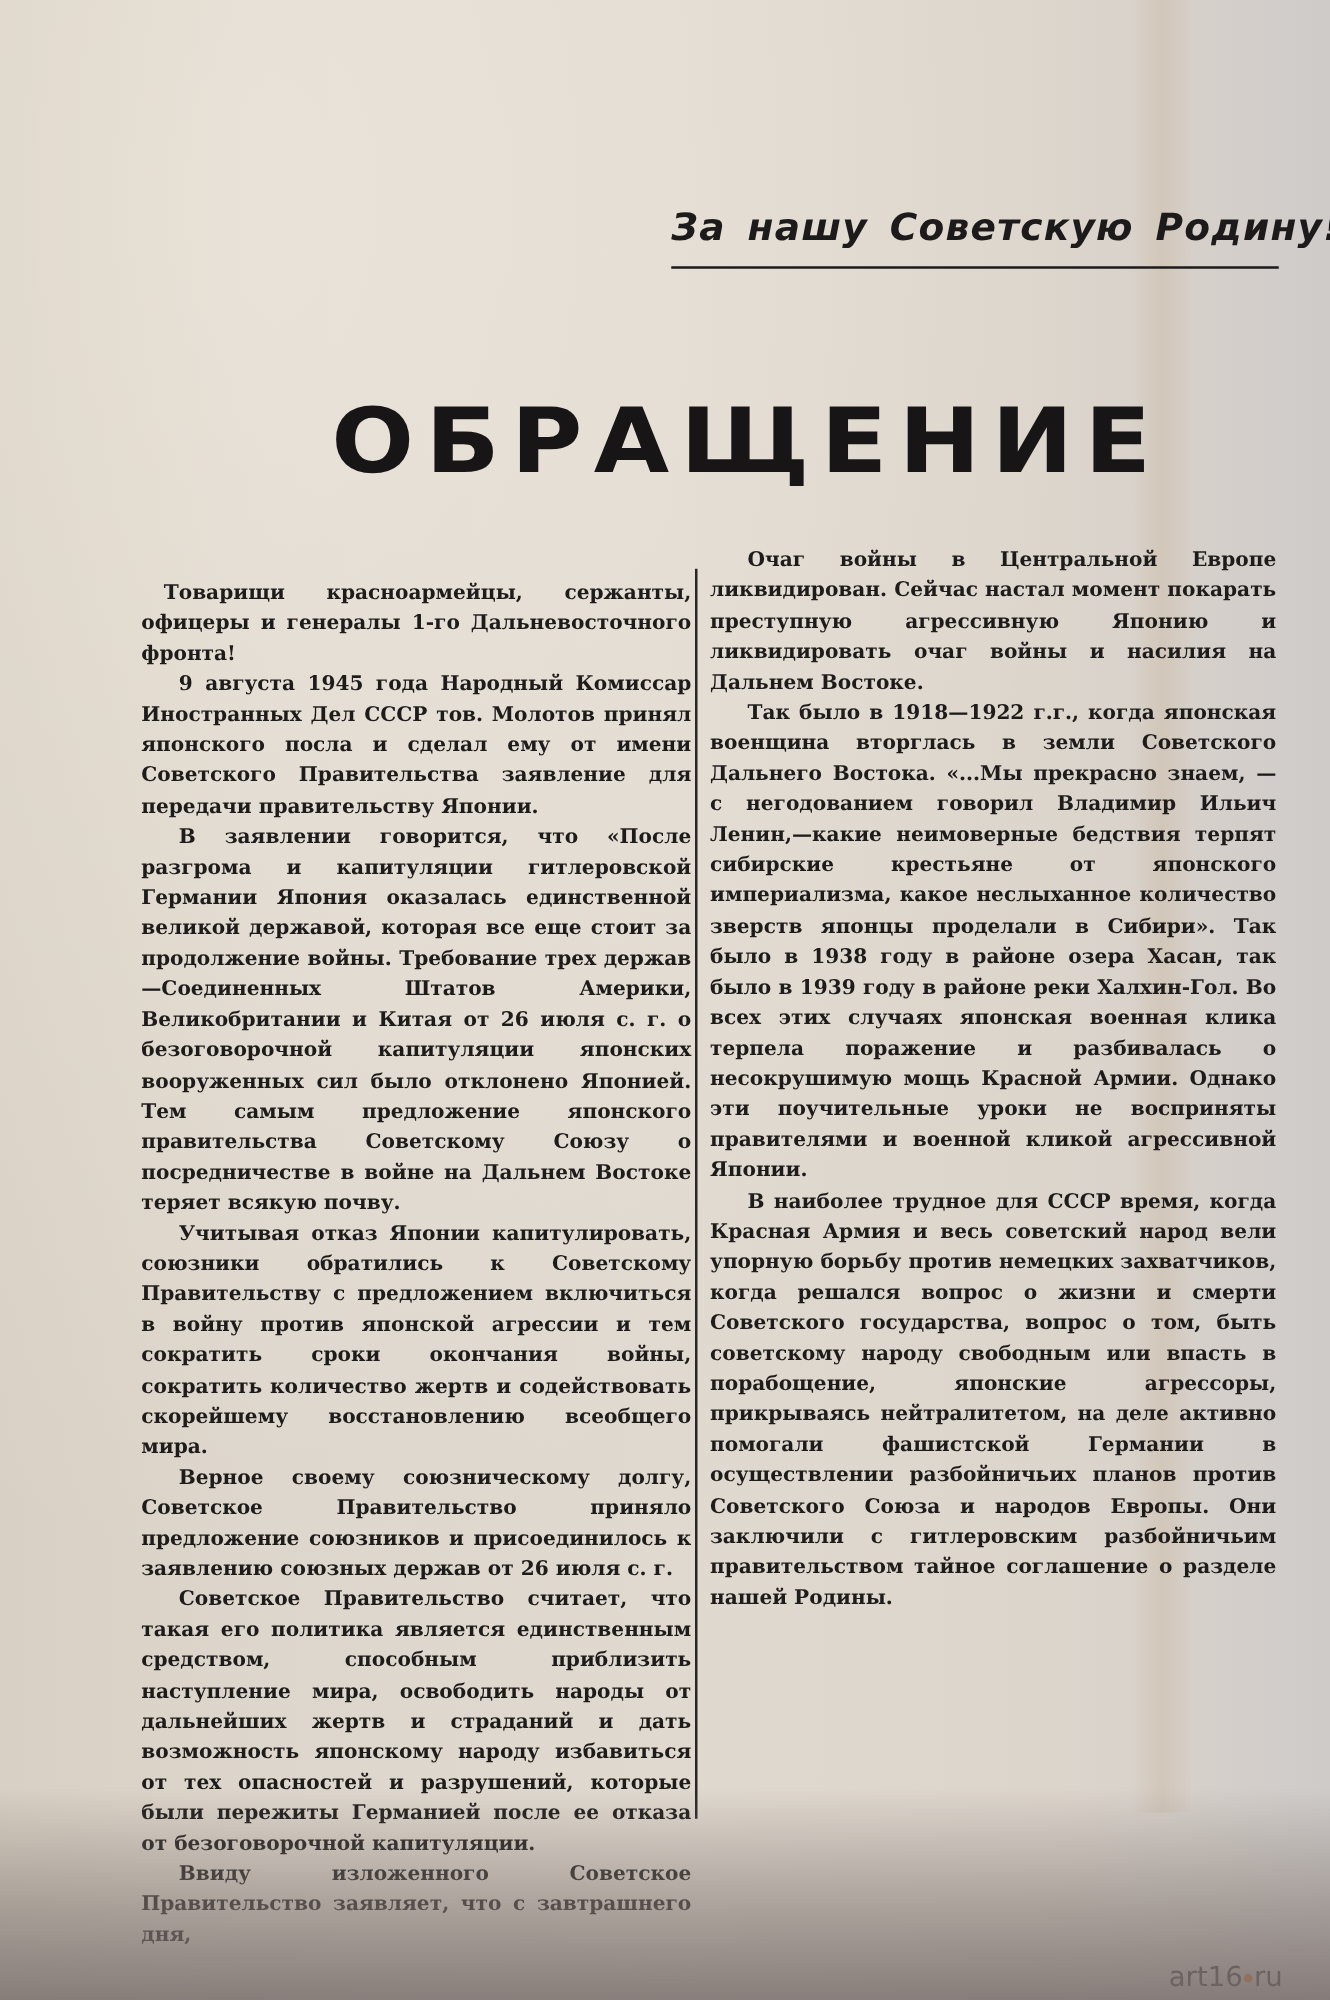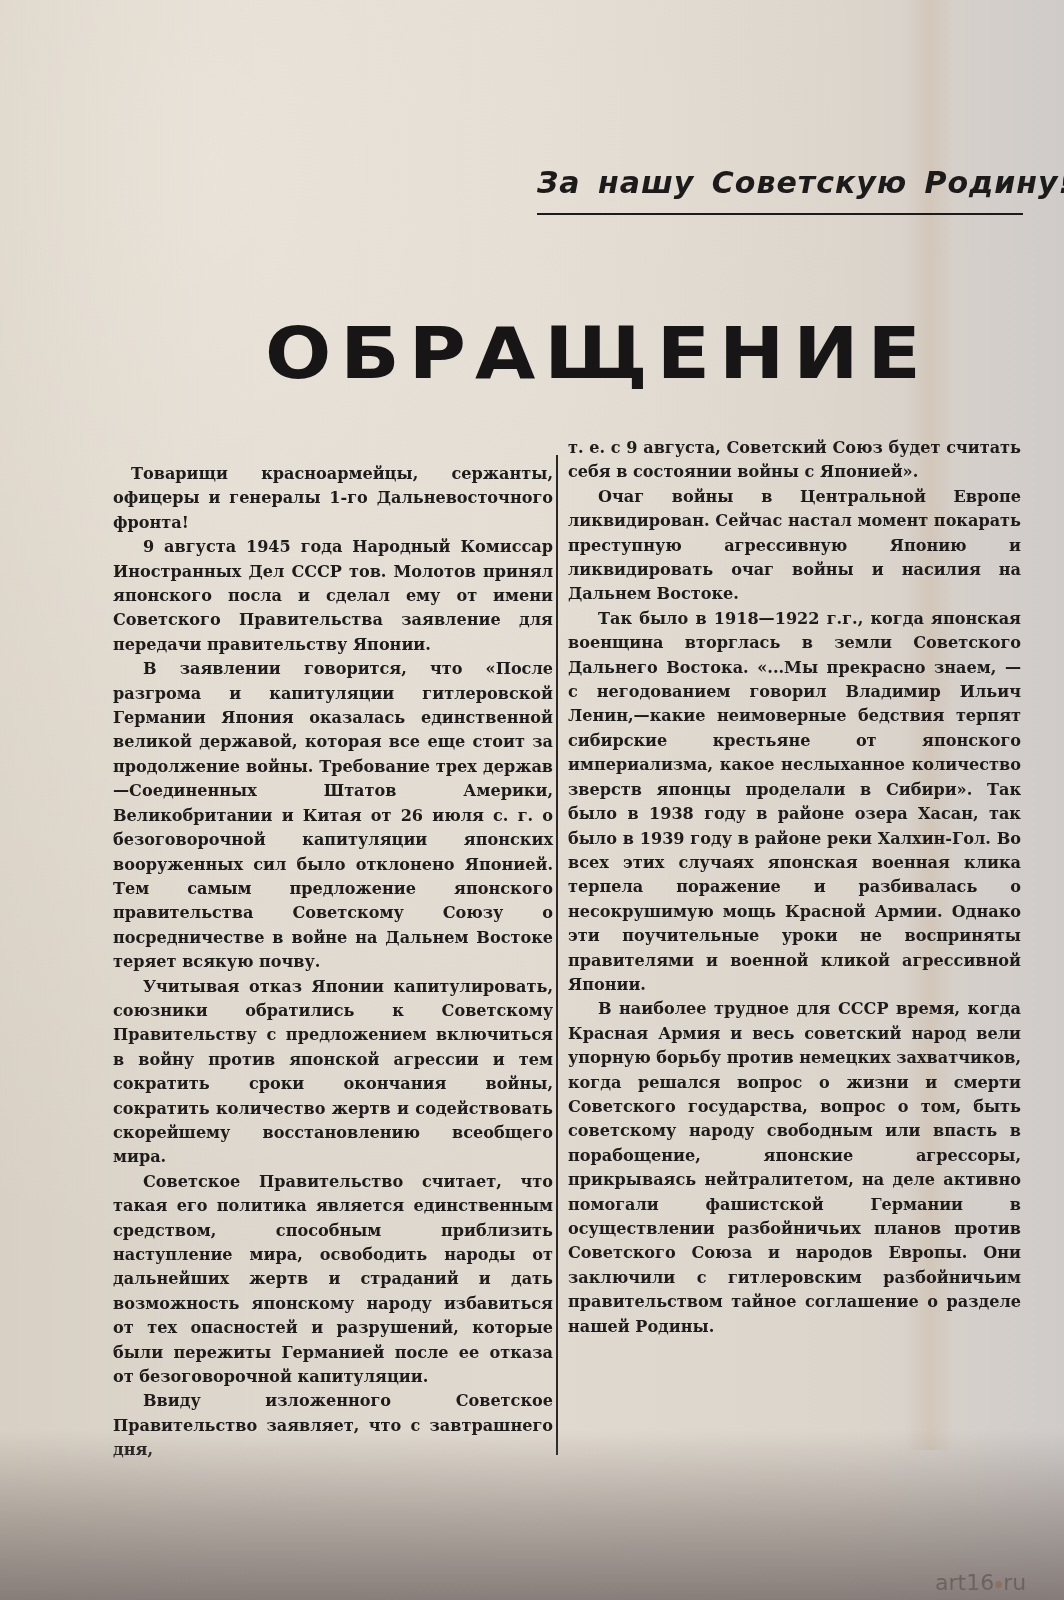--- a/index.html
+++ b/index.html
@@ -125,28 +125,28 @@
   <div class="slogan">За нашу Советскую Родину!</div>
   <div class="slogan-rule"></div>
 
   <div class="title">ОБРАЩЕНИЕ</div>
 
   <div class="col col-left">
     <p class="first">Товарищи красноармейцы, сержанты, офицеры и генералы 1-го Дальневосточного фронта!</p>
     <p>9 августа 1945 года Народный Комиссар Иностранных Дел СССР тов. Молотов принял японского посла и сделал ему от имени Советского Правительства заявление для передачи правительству Японии.</p>
     <p>В заявлении говорится, что «После разгрома и капитуляции гитлеровской Германии Япония оказалась единственной великой державой, которая все еще стоит за продолжение войны. Требование трех держав—Соединенных Штатов Америки, Великобритании и Китая от 26 июля с. г. о безоговорочной капитуляции японских вооруженных сил было отклонено Японией. Тем самым предложение японского правительства Советскому Союзу о посредничестве в войне на Дальнем Востоке теряет всякую почву.</p>
     <p>Учитывая отказ Японии капитулировать, союзники обратились к Советскому Правительству с предложением включиться в войну против японской агрессии и тем сократить сроки окончания войны, сократить количество жертв и содействовать скорейшему восстановлению всеобщего мира.</p>
+    <p>Верное своему союзническому долгу, Советское Правительство приняло предложение союзников и присоединилось к заявлению союзных держав от 26 июля с. г.</p>
     <p>Советское Правительство считает, что такая его политика является единственным средством, способным приблизить наступление мира, освободить народы от дальнейших жертв и страданий и дать возможность японскому народу избавиться от тех опасностей и разрушений, которые были пережиты Германией после ее отказа от безоговорочной капитуляции.</p>
     <p>Ввиду изложенного Советское Правительство заявляет, что с завтрашнего дня,</p>
   </div>
 
   <div class="divider"></div>
 
   <div class="col col-right">
-    <p class="no-indent">т. е. с 9 августа, Советский Союз будет считать себя в состоянии войны с Японией».</p>
     <p>Очаг войны в Центральной Европе ликвидирован. Сейчас настал момент покарать преступную агрессивную Японию и ликвидировать очаг войны и насилия на Дальнем Востоке.</p>
     <p>Так было в 1918—1922 г.г., когда японская военщина вторглась в земли Советского Дальнего Востока. «...Мы прекрасно знаем, — с негодованием говорил Владимир Ильич Ленин,—какие неимоверные бедствия терпят сибирские крестьяне от японского империализма, какое неслыханное количество зверств японцы проделали в Сибири». Так было в 1938 году в районе озера Хасан, так было в 1939 году в районе реки Халхин-Гол. Во всех этих случаях японская военная клика терпела поражение и разбивалась о несокрушимую мощь Красной Армии. Однако эти поучительные уроки не восприняты правителями и военной кликой агрессивной Японии.</p>
     <p>В наиболее трудное для СССР время, когда Красная Армия и весь советский народ вели упорную борьбу против немецких захватчиков, когда решался вопрос о жизни и смерти Советского государства, вопрос о том, быть советскому народу свободным или впасть в порабощение, японские агрессоры, прикрываясь нейтралитетом, на деле активно помогали фашистской Германии в осуществлении разбойничьих планов против Советского Союза и народов Европы. Они заключили с гитлеровским разбойничьим правительством тайное соглашение о разделе нашей Родины.</p>
   </div>
 
   <div class="watermark">
     <span>art16</span><span class="dot"></span><span>ru</span>
   </div>
 </div>
 

